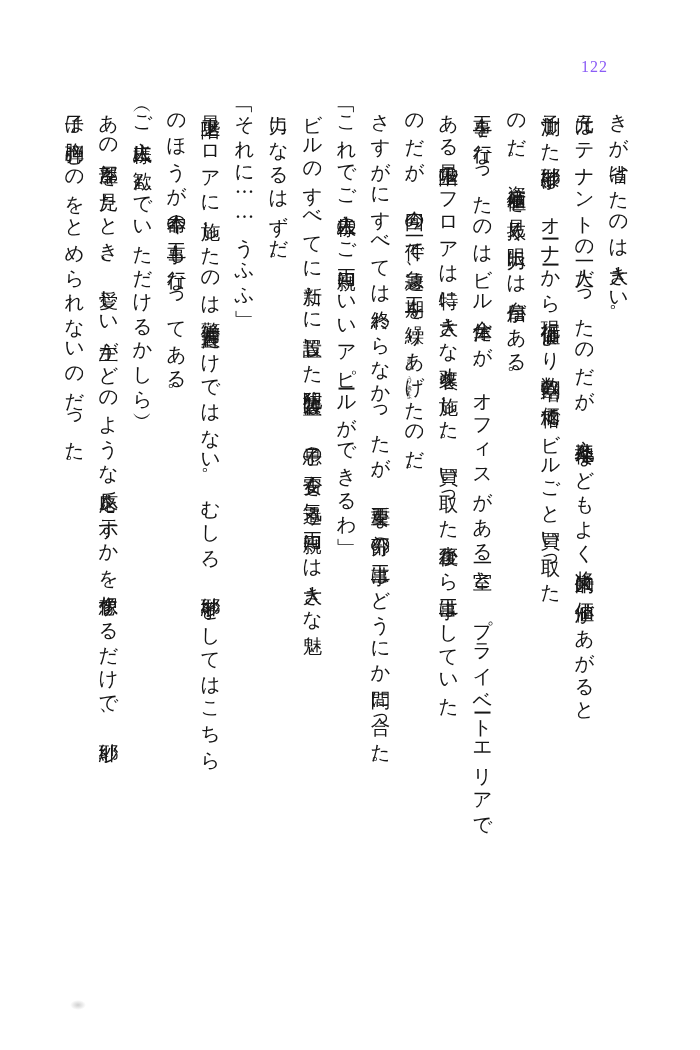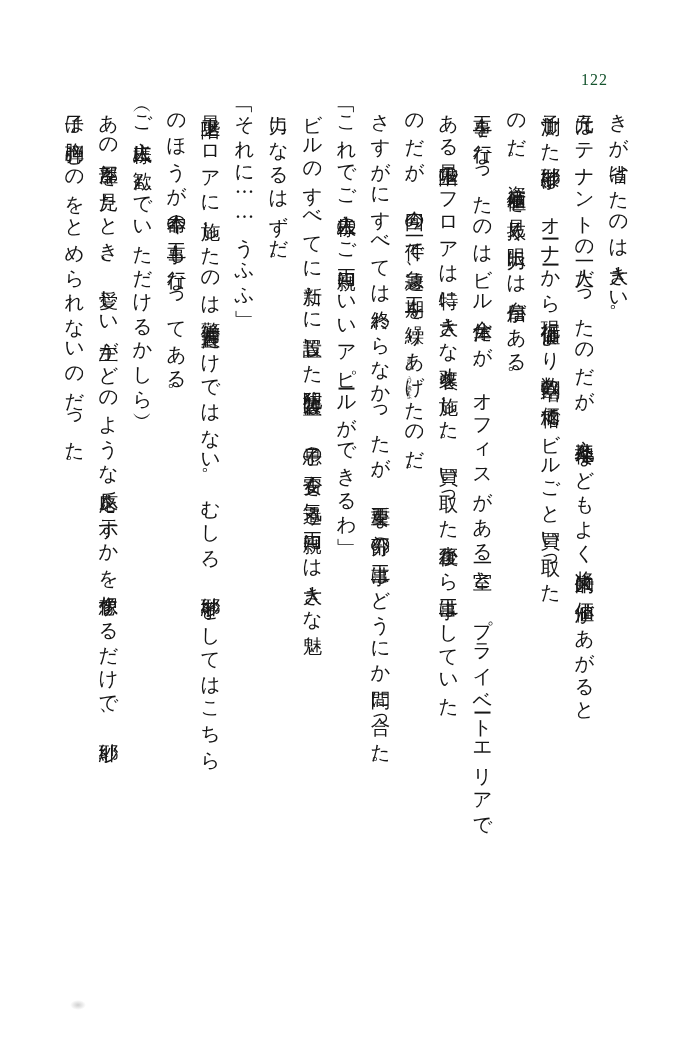--- a/index.html
+++ b/index.html
@@ -22,23 +22,22 @@
     height: 1050px;
     box-sizing: border-box;
   }
 
   .page-number {
     position: absolute;
     top: 58px;
     right: 92px;
     font-size: 16px;
     letter-spacing: 1px;
-    color: #14532d;
+    color: #8b5cf6;
     font-family: "Liberation Serif", "DejaVu Serif", serif;
-    margin-top: 13px;
   }
 
   .text-body {
     position: absolute;
     top: 100px;
     right: 72px;
     left: 60px;
     bottom: 52px;
     display: flex;
     flex-direction: row-reverse;

